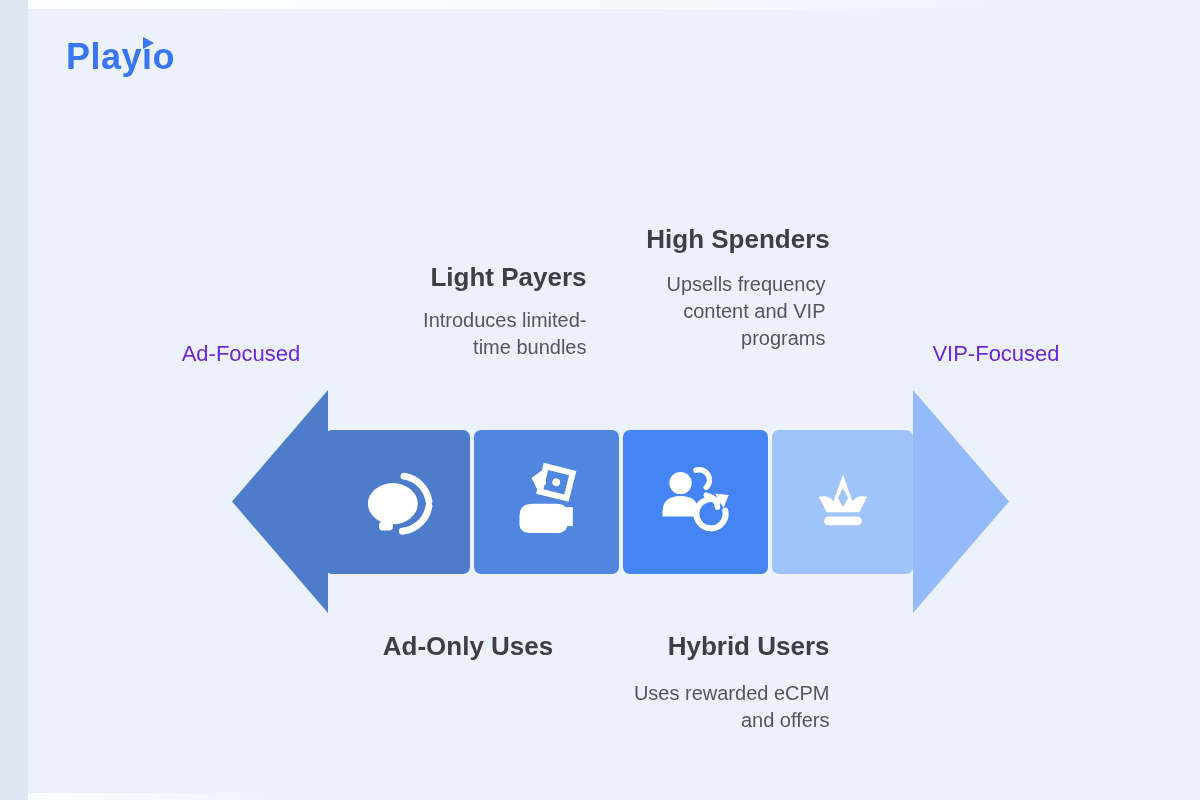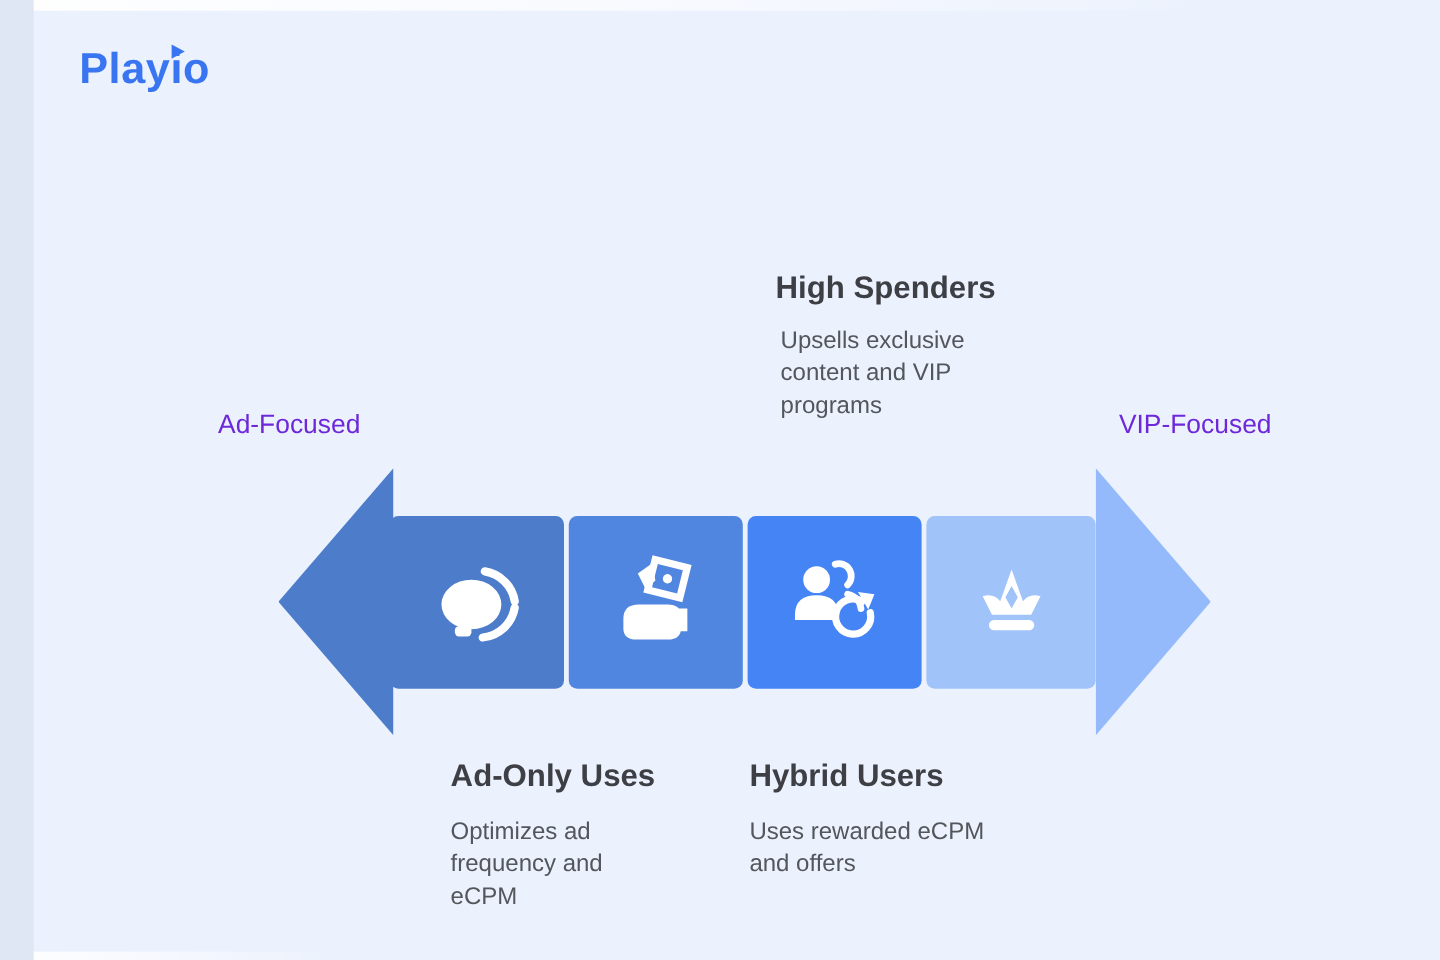--- a/index.html
+++ b/index.html
@@ -28,21 +28,21 @@
   .title{
     position:absolute;left:0;top:103px;width:100%;text-align:center;
     font-size:33px;font-weight:700;color:#46464c;letter-spacing:.2px;
   }
   .side-label{
     position:absolute;top:341px;transform:translateX(-50%);
     font-size:22px;color:#6d28d9;white-space:nowrap;
   }
   .side-label.left{left:213px;}
   .side-label.right{left:968px;}
-  .seg-block{position:absolute;transform:translateX(-50%);text-align:left;}
+  .seg-block{position:absolute;transform:translateX(-50%);text-align:right;}
   .seg-heading{font-size:26px;font-weight:700;color:#3e3f45;white-space:nowrap;}
   .seg-desc{font-size:20px;color:#54565c;line-height:27px;margin:0 auto;}
   .arrow{position:absolute;top:390px;width:96px;height:223px;}
   .arrow.left-arrow{left:204px;clip-path:polygon(100% 0,0 50%,100% 100%);}
   .arrow.right-arrow{left:885px;clip-path:polygon(0 0,100% 50%,0 100%);}
   .square{
     position:absolute;top:430px;height:144px;border-radius:7px;
     display:flex;align-items:center;justify-content:center;
   }
   .square svg{width:86px;height:86px;}
@@ -66,23 +66,27 @@
 <div class="canvas">
   <div class="top-fade"></div>
   <div class="bottom-fade"></div>
 
   <div class="logo">
     <span>Playio</span>
     <span class="play-dot"></span>
   </div>
 
 
+  <div class="seg-block pos-above-1">
+    <div class="seg-heading">Light Payers</div>
+    <div class="seg-desc">Introduces limited-time bundles</div>
+  </div>
   <div class="seg-block pos-above-3">
     <div class="seg-heading">High Spenders</div>
-    <div class="seg-desc">Upsells exclusive content and VIP programs</div>
+    <div class="seg-desc">Upsells frequency content and VIP programs</div>
   </div>
 
   <div class="side-label left">Ad-Focused</div>
   <div class="side-label right">VIP-Focused</div>
 
   <div class="arrow left-arrow" style="background: rgb(77, 125, 202);"></div>
   <div class="arrow right-arrow" style="background: rgb(149, 186, 251);"></div>
 
   <div class="square sq-0" style="background: rgb(77, 125, 202);">
     <svg viewBox="0 0 100 100">
@@ -116,19 +120,18 @@
   <div class="square sq-3" style="background: rgb(160, 195, 250);">
     <svg viewBox="0 0 100 100">
       <path fill="#ffffff" fill-rule="evenodd" d="M22 44 Q33 41 39 49 L50 18 L61 49 Q67 41 78 44 L69 62 L31 62 Z
            M50 34 L56 45 L50 56 L44 45 Z"></path>
       <rect x="28" y="67" width="44" height="10" rx="5" fill="#ffffff"></rect>
     </svg>
   </div>
 
   <div class="seg-block pos-below-0">
     <div class="seg-heading">Ad-Only Uses</div>
-    <div class="seg-desc">Optimizes ad frequency and eCPM</div>
   </div>
   <div class="seg-block pos-below-2">
     <div class="seg-heading">Hybrid Users</div>
     <div class="seg-desc">Uses rewarded eCPM and offers</div>
   </div>
 </div>
 
 </body></html>

